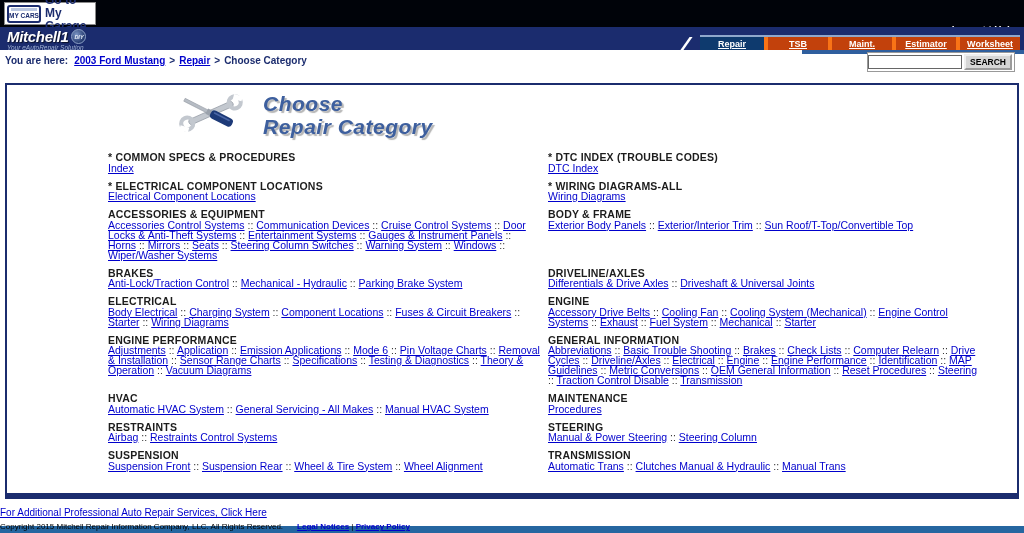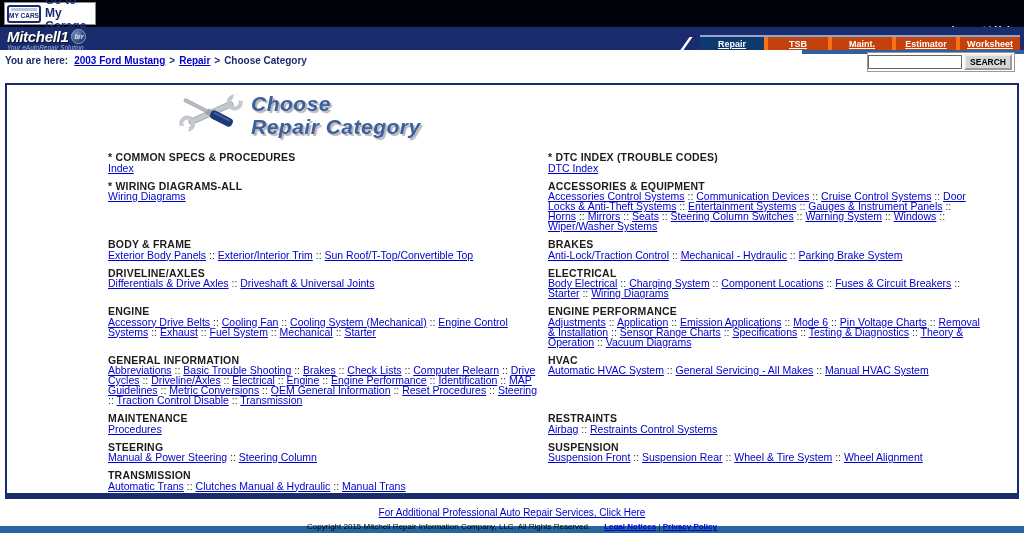--- a/index.html
+++ b/index.html
@@ -49,32 +49,32 @@
   .crumb .cveh { margin-left:6px; }
   .search-panel { position:absolute; right:9px; top:2px; width:148px; height:20px; border:1px solid #999;
                   background:#fff; display:flex; align-items:center; justify-content:flex-end; gap:2px; padding:1px 2px; z-index:4; }
   .search-input { width:94px; height:14px; border:1px solid #666; font-size:9px; padding:0 2px; font-family:inherit; }
   .search-button { height:16px; font-size:8.5px; font-weight:bold; color:#000; background:#d6d6d6;
                    border:2px outset #efefef; padding:0 4px; font-family:inherit; cursor:pointer; }
 
   
   .content { margin:0 5px; height:416px; background:#fff; border:2px solid #1b2c6e;
              border-bottom:6px solid #1b2c6e; overflow:hidden; }
-  .page-header { display:flex; align-items:flex-start; margin:5px 0 0 166px; }
+  .page-header { display:flex; align-items:flex-start; gap:12px; margin:5px 0 0 166px; }
   .page-title { font-size:21px; font-weight:bold; font-style:italic; color:#3d5f9e; line-height:23px;
                 letter-spacing:0.5px; text-shadow:2px 2px 1px #b5b5b5; margin-top:2px; }
 
   .cat-grid { display:grid; grid-template-columns:434px 434px; column-gap:6px; row-gap:8px; margin:14px 0 0 101px; }
   .cat-head { font-size:10.5px; font-weight:bold; color:#1c1c1c; line-height:10.5px; letter-spacing:0.2px; }
   .cat-links { font-size:10.5px; line-height:10px; color:#000; }
   .cat-links a { color:#0000cc; text-decoration:underline; }
   .lsep { color:#333; }
 
   
-  .footer { height:27px; text-align:center; padding-top:3px; background:#fff; }
+  .footer { height:27px; padding-top:3px; background:#fff; }
   .footer a { color:#0000cc; text-decoration:underline; }
   .svc-link { font-size:10px; }
   .copy-line { font-size:8px; color:#000; margin-top:2px; }
   .copy-line .gap { display:inline-block; width:14px; }
   .copy-line a { font-weight:bold; }
   .bottom-strip { height:7px; background:#2566a0; }
   a { cursor:pointer; }
 </style>
 </head>
 <body>
@@ -153,20 +153,24 @@
     <div class="cat-grid" id="catGrid">
         <div>
           <div class="cat-head">* COMMON SPECS &amp; PROCEDURES</div>
           <div class="cat-links"><a href="#">Index</a></div>
         </div>
         <div>
           <div class="cat-head">* DTC INDEX (TROUBLE CODES)</div>
           <div class="cat-links"><a href="#">DTC Index</a></div>
         </div>
         <div>
+          <div class="cat-head">* ELECTRICAL COMPONENT LOCATIONS</div>
+          <div class="cat-links"><a href="#">Electrical Component Locations</a></div>
+        </div>
+        <div>
           <div class="cat-head">* WIRING DIAGRAMS-ALL</div>
           <div class="cat-links"><a href="#">Wiring Diagrams</a></div>
         </div>
         <div>
           <div class="cat-head">ACCESSORIES &amp; EQUIPMENT</div>
           <div class="cat-links"><a href="#">Accessories Control Systems</a><span class="lsep"> :: </span><a href="#">Communication Devices</a><span class="lsep"> :: </span><a href="#">Cruise Control Systems</a><span class="lsep"> :: </span><a href="#">Door Locks &amp; Anti-Theft Systems</a><span class="lsep"> :: </span><a href="#">Entertainment Systems</a><span class="lsep"> :: </span><a href="#">Gauges &amp; Instrument Panels</a><span class="lsep"> :: </span><a href="#">Horns</a><span class="lsep"> :: </span><a href="#">Mirrors</a><span class="lsep"> :: </span><a href="#">Seats</a><span class="lsep"> :: </span><a href="#">Steering Column Switches</a><span class="lsep"> :: </span><a href="#">Warning System</a><span class="lsep"> :: </span><a href="#">Windows</a><span class="lsep"> :: </span><a href="#">Wiper/Washer Systems</a></div>
         </div>
         <div>
           <div class="cat-head">BODY &amp; FRAME</div>
           <div class="cat-links"><a href="#">Exterior Body Panels</a><span class="lsep"> :: </span><a href="#">Exterior/Interior Trim</a><span class="lsep"> :: </span><a href="#">Sun Roof/T-Top/Convertible Top</a></div>

